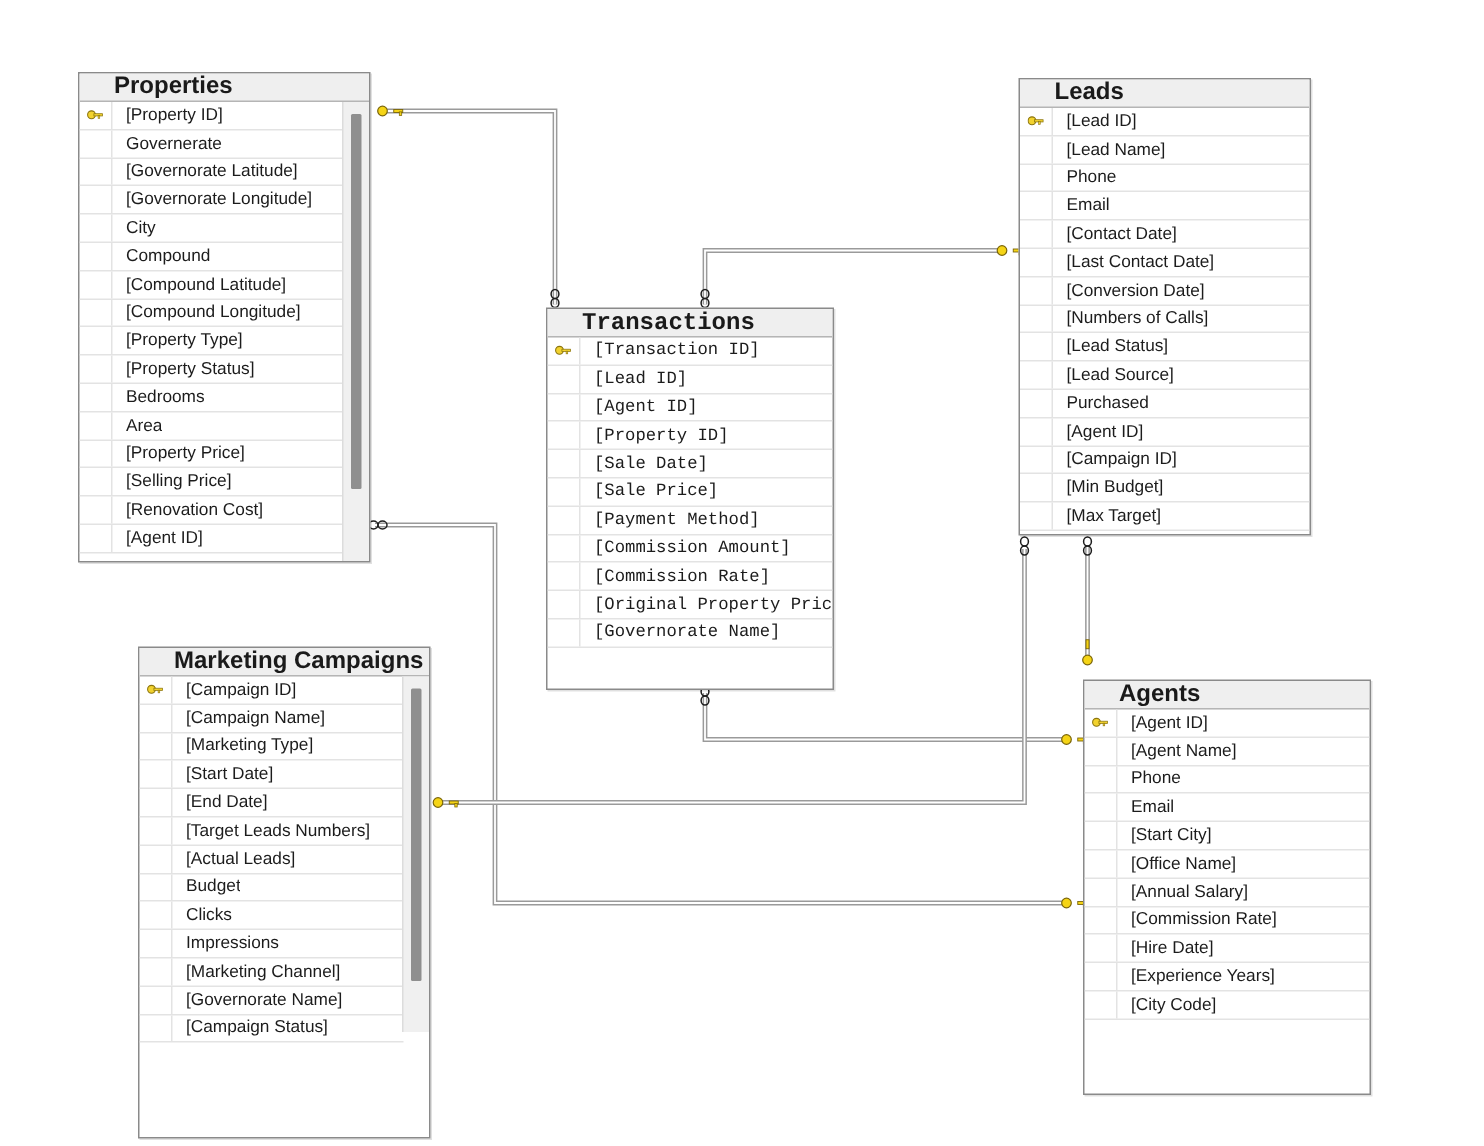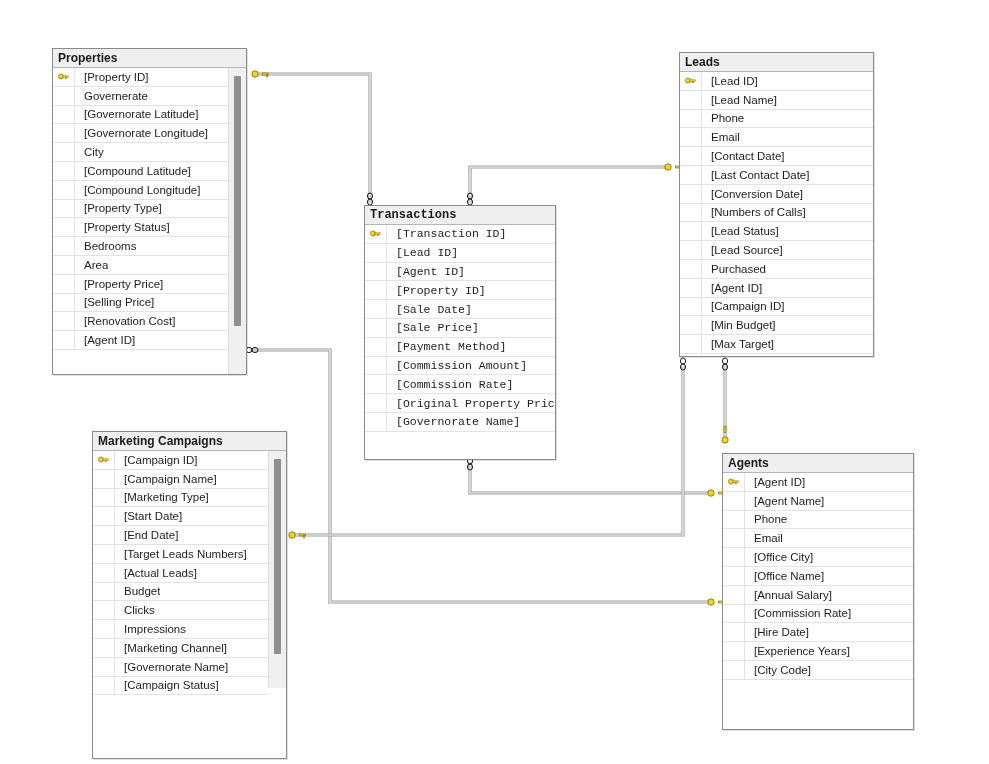--- a/index.html
+++ b/index.html
@@ -33,24 +33,24 @@
     border: 1px solid #8a8a8a;
     box-shadow: 1px 1px 0 rgba(0,0,0,0.12);
     overflow: hidden;
   }
   .entity-header {
     box-sizing: border-box;
     height: 19px;
     line-height: 18px;
     background: #efefef;
     border-bottom: 1px solid #b5b5b5;
-    font-size: 12px;
+    font-size: 16px;
     font-weight: bold;
     color: #1a1a1a;
-    padding-left: 5px;
+    padding-left: 23px;
     white-space: nowrap;
     overflow: hidden;
   }
   .entity-body {
     position: relative;
     box-sizing: border-box;
   }
   .field-list {
     position: absolute;
     left: 0; top: 0; right: 0;
@@ -210,20 +210,24 @@
               <span class="field-gutter"></span>
               <span class="field-name">[Governorate Latitude]</span>
             </li>
             <li class="field-row">
               <span class="field-gutter"></span>
               <span class="field-name">[Governorate Longitude]</span>
             </li>
             <li class="field-row">
               <span class="field-gutter"></span>
               <span class="field-name">City</span>
+            </li>
+            <li class="field-row">
+              <span class="field-gutter"></span>
+              <span class="field-name">Compound</span>
             </li>
             <li class="field-row">
               <span class="field-gutter"></span>
               <span class="field-name">[Compound Latitude]</span>
             </li>
             <li class="field-row">
               <span class="field-gutter"></span>
               <span class="field-name">[Compound Longitude]</span>
             </li>
             <li class="field-row">
@@ -483,21 +487,21 @@
             <li class="field-row">
               <span class="field-gutter"></span>
               <span class="field-name">Phone</span>
             </li>
             <li class="field-row">
               <span class="field-gutter"></span>
               <span class="field-name">Email</span>
             </li>
             <li class="field-row">
               <span class="field-gutter"></span>
-              <span class="field-name">[Office City]</span>
+              <span class="field-name">[Start City]</span>
             </li>
             <li class="field-row">
               <span class="field-gutter"></span>
               <span class="field-name">[Office Name]</span>
             </li>
             <li class="field-row">
               <span class="field-gutter"></span>
               <span class="field-name">[Annual Salary]</span>
             </li>
             <li class="field-row">

